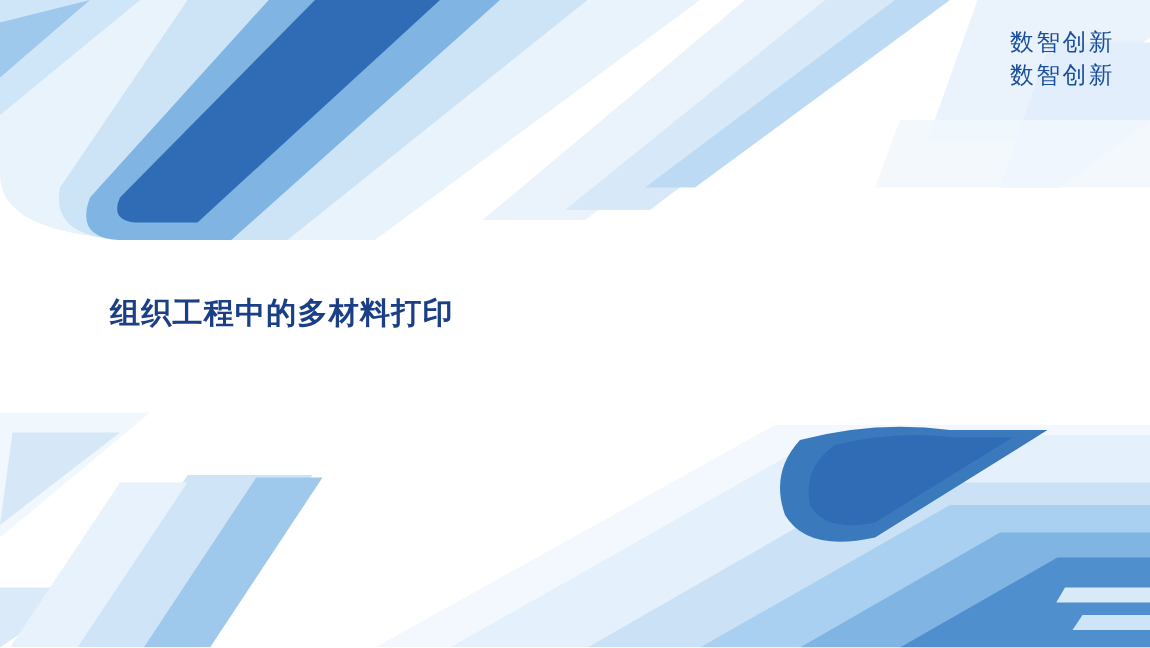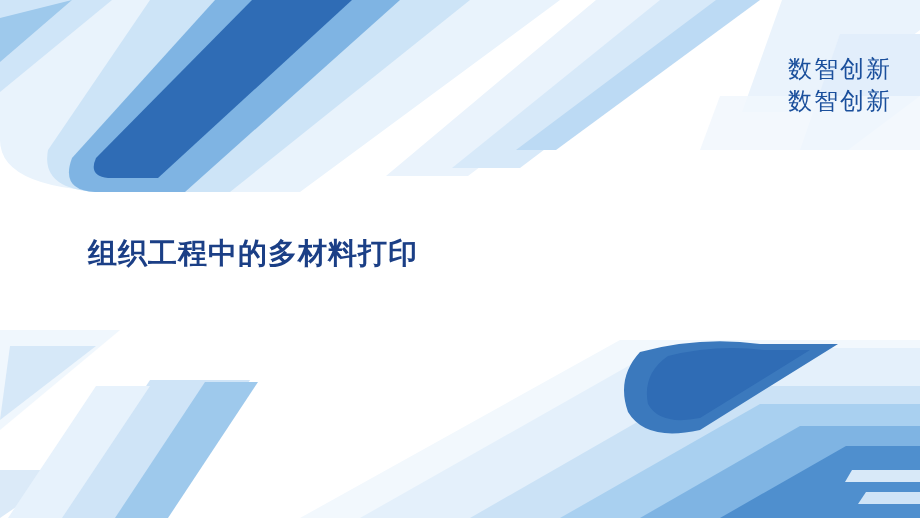--- a/index.html
+++ b/index.html
@@ -15,39 +15,38 @@
     width: 920px;
     height: 518px;
     overflow: hidden;
     background: #ffffff;
   }
   
   #slide-title {
     position: absolute;
     left: 88px;
     top: 234px;
-    font-size: 29px;
+    font-size: 24px;
     font-weight: bold;
     color: #1b3f86;
     letter-spacing: 1px;
     white-space: nowrap;
     z-index: 40;
   }
   
   #badge {
     position: absolute;
     right: 28px;
     top: 22px;
     z-index: 45;
     text-align: center;
     line-height: 1.35;
-    font-size: 24px;
+    font-size: 19px;
     color: #1a4f9c;
     letter-spacing: 2px;
-    margin-top: 31px;
   }
   #badge .badge-line { display: block; }
   svg.layer {
     position: absolute;
     left: 0; top: 0;
     width: 920px;
     height: 518px;
   }
 </style>
 </head>

